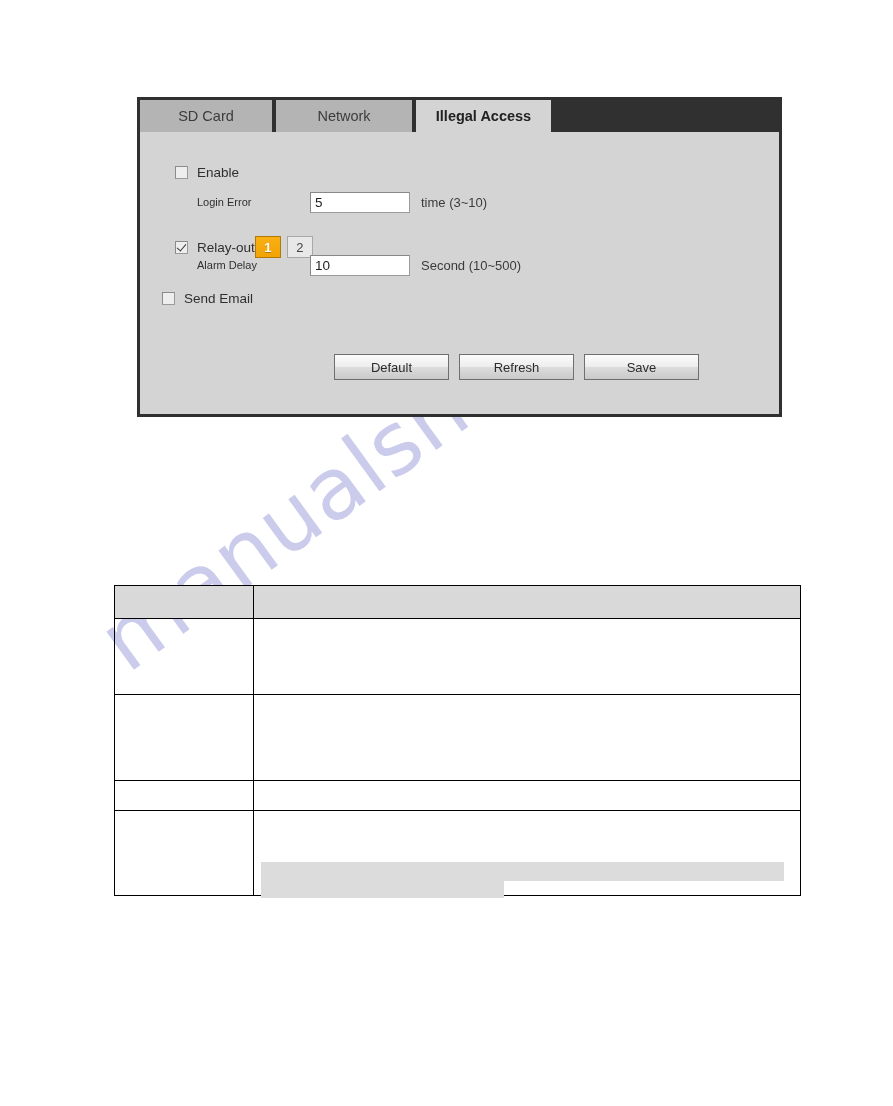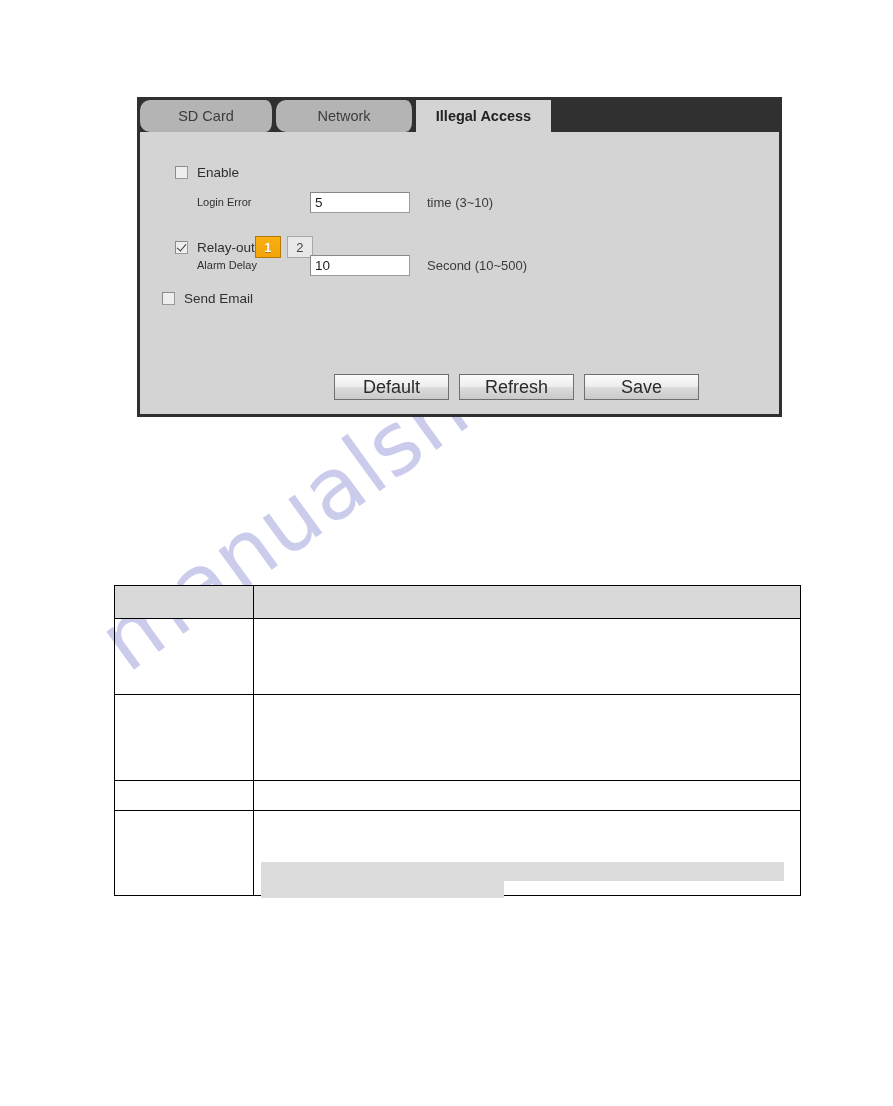--- a/index.html
+++ b/index.html
@@ -71,21 +71,20 @@
     justify-content: center;
     font-size: 14.5px;
     color: #3a3a3a;
     box-sizing: border-box;
     user-select: none;
   }
   .tab.inactive {
     background: #b4b4b4;
     color: #3c3c3c;
     border-right: 4px solid #303030;
-    border-radius: 10px;
   }
   .tab.active {
     background: #d4d4d4;
     color: #222;
     font-weight: bold;
     border-right: 0;
   }
   .tab-sd { width: 136px; }
   .tab-net { width: 140px; justify-content: center; }
   .tab-illegal { width: 135px; }
@@ -164,21 +163,21 @@
     font-family: "Liberation Sans", sans-serif;
     font-size: 13.5px;
     color: #1d1d1d;
     padding: 0 4px;
     line-height: 19px;
     outline: none;
   }
   .unit {
     font-size: 13px;
     color: #3b3b3b;
-    margin-left: 17px;
+    margin-left: 11px;
   }
 
   
   .relay-group { display: flex; gap: 6px; }
   .relay-btn {
     width: 26px;
     height: 22px;
     box-sizing: border-box;
     font-size: 13px;
     font-family: "Liberation Sans", sans-serif;
@@ -206,27 +205,26 @@
     display: flex;
     gap: 10px;
   }
   .btn {
     width: 115px;
     height: 26px;
     box-sizing: border-box;
     border: 1px solid #6f6f6f;
     background: linear-gradient(#fbfbfb 0%, #ededed 48%, #dcdcdc 52%, #c9c9c9 100%);
     font-family: "Liberation Sans", sans-serif;
-    font-size: 18px;
+    font-size: 13px;
     color: #2b2b2b;
     cursor: pointer;
     display: flex;
     align-items: center;
     justify-content: center;
-    margin-top: 20px;
   }
 
   
   #desc-table {
     position: absolute;
     left: 114px;
     top: 585px;
     width: 687px;
     border-collapse: collapse;
     z-index: 10;

